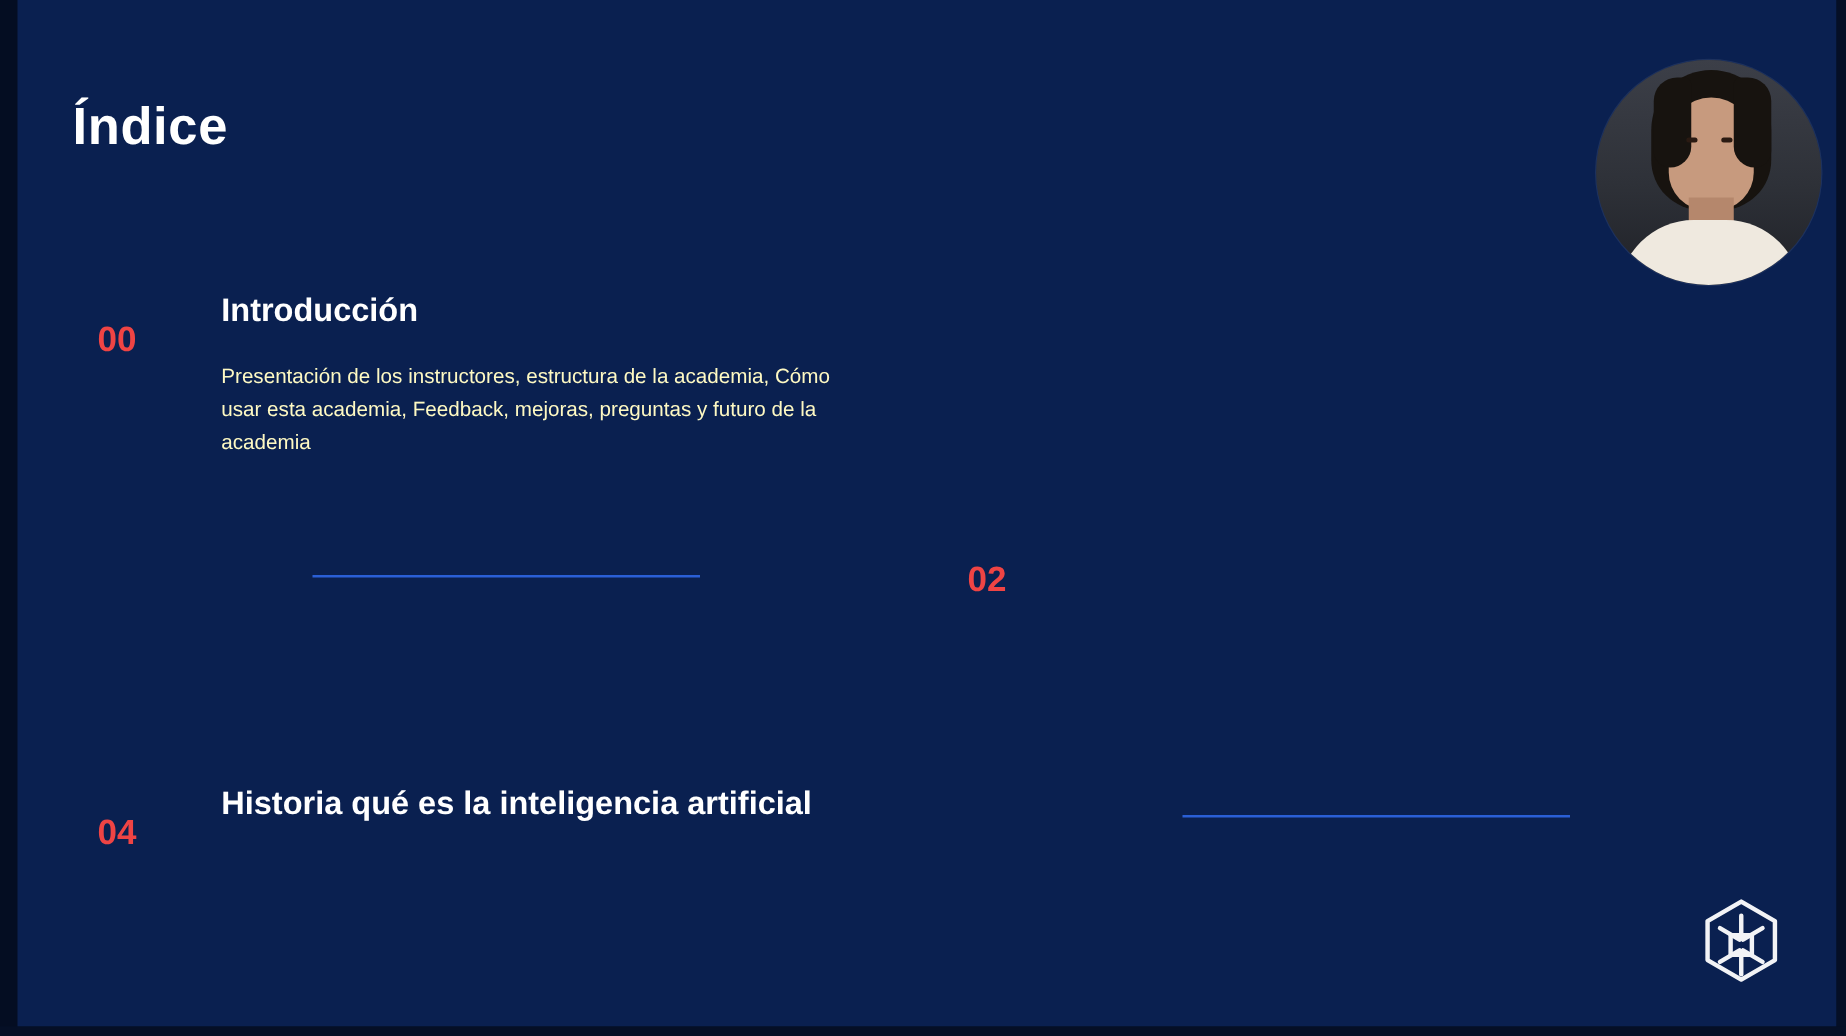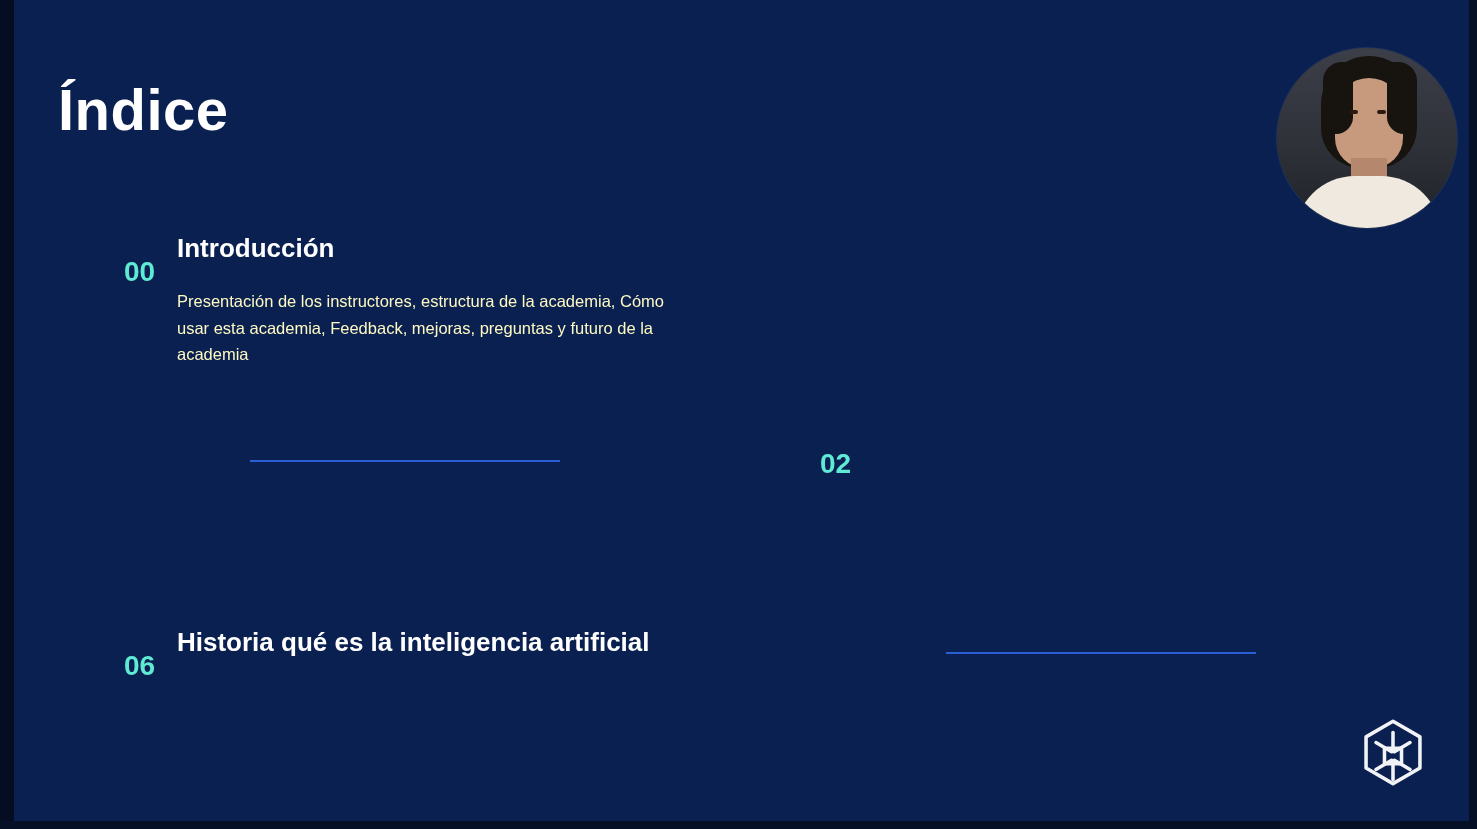--- a/index.html
+++ b/index.html
@@ -39,21 +39,21 @@
     position: absolute;
     left: 0; bottom: 0;
     width: 1477px; height: 8px;
     background: #050f26;
   }
 
   .title {
     position: absolute;
     left: 58px;
     top: 78px;
-    font-size: 58px;
+    font-size: 42px;
     font-weight: bold;
     color: #ffffff;
     letter-spacing: 0.5px;
     line-height: 1.1;
   }
 
   
   .webcam {
     position: absolute;
     right: 20px;
@@ -133,22 +133,21 @@
   .row-top    { top: 0; }
   .row-bottom { top: 258px; }
 
   .item { position: relative; }
   .item-num {
     position: absolute;
     left: 0;
     top: 24px;
     font-size: 28px;
     font-weight: bold;
-    color: #5eead4;
-    margin-left: 46px;
+    color: #ef4444;
   }
   .item-body {
     margin-left: 99px;
   }
   .item-head {
     font-size: 26px;
     font-weight: bold;
     color: #ffffff;
     line-height: 1.3;
     margin: 0 0 22px 0;
@@ -206,21 +205,21 @@
     <div class="col col-left row-top item">
       <div class="item-num">00</div>
       <div class="item-body">
         <div class="item-head">Introducción</div>
         <div class="item-desc">Presentación de los instructores, estructura de la academia, Cómo usar esta academia, Feedback, mejoras, preguntas y futuro de la academia</div>
       </div>
       <div class="divider"></div>
     </div>
 
     <div class="col col-left row-bottom item">
-      <div class="item-num">06</div>
+      <div class="item-num">04</div>
       <div class="item-body">
         <div class="item-head">Historia qué es la inteligencia artificial</div>
       </div>
     </div>
 
     <div class="col col-right row-top item">
       <div class="item-num">02</div>
       <div class="divider"></div>
     </div>
 

